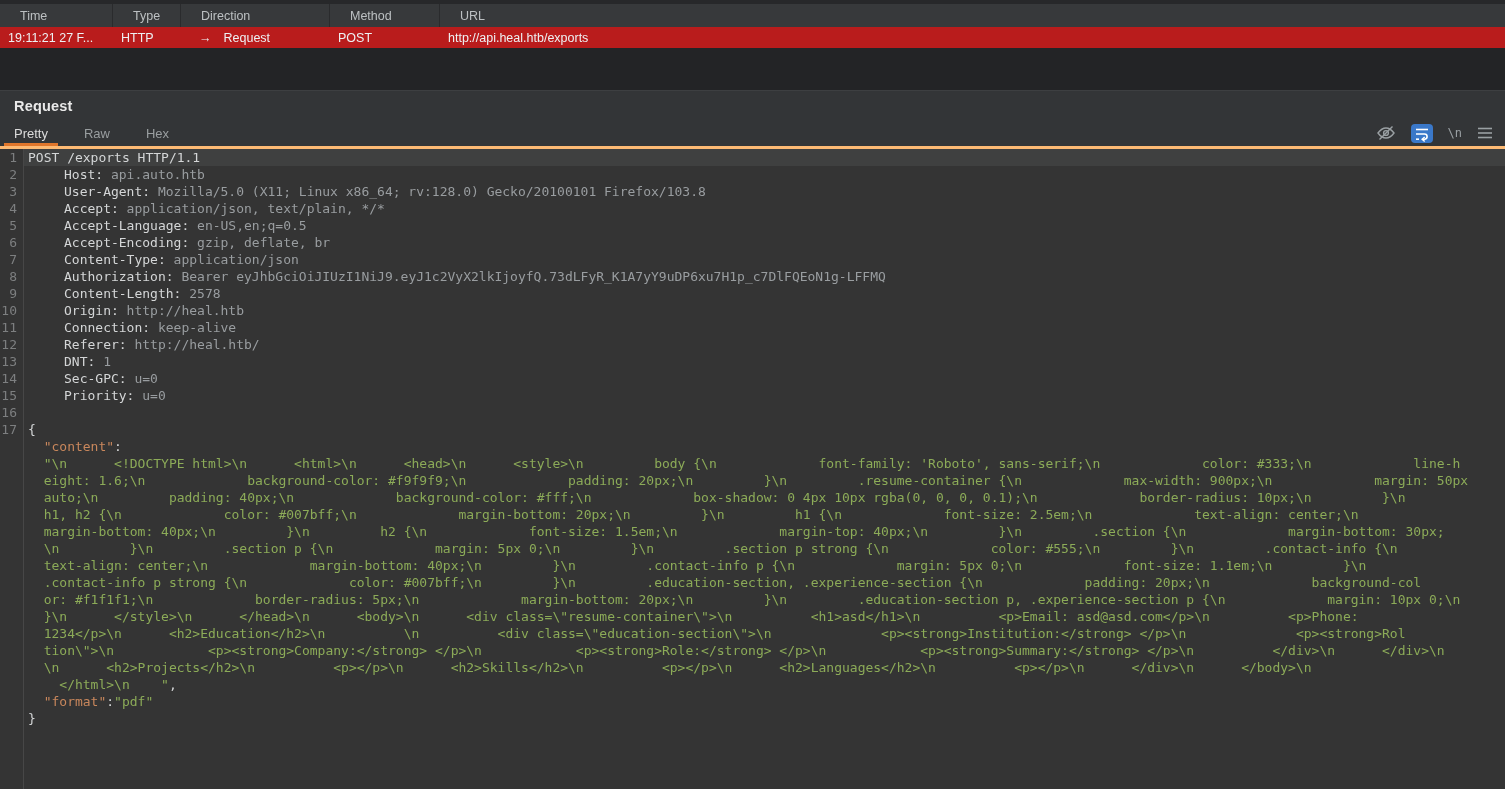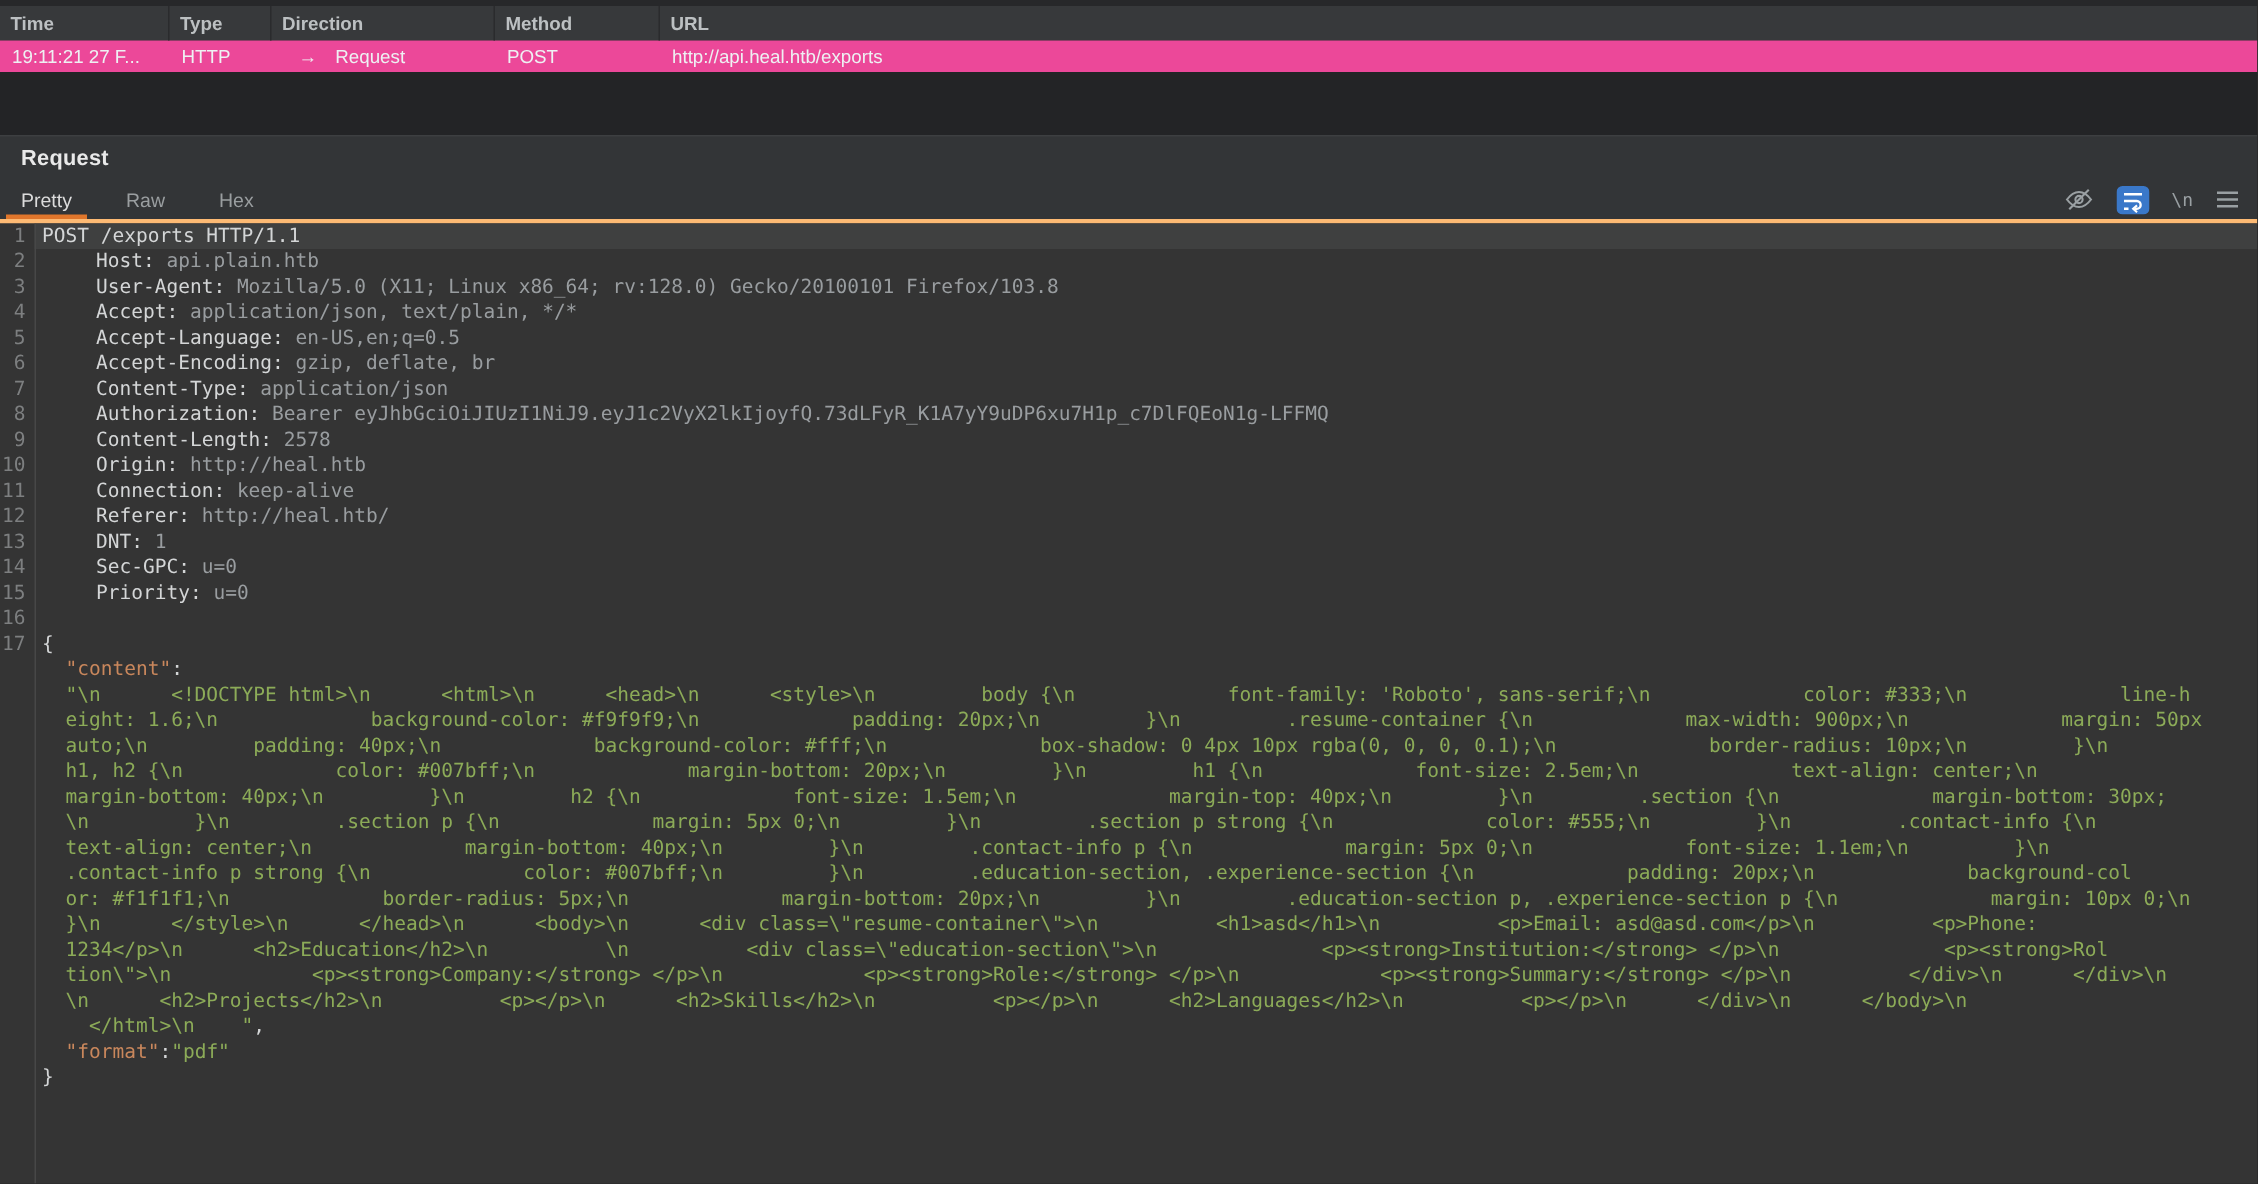--- a/index.html
+++ b/index.html
@@ -3,25 +3,25 @@
 <meta charset="utf-8">
 <style>
   html,body{margin:0;padding:0;background:#2b2b2b;}
   .app{position:relative;width:1505px;height:789px;background:#2b2b2b;overflow:hidden;
        font-family:"Liberation Sans",sans-serif;}
 
   
   .htable{border-top:4px solid #27282a;}
   .htable-head{display:grid;grid-template-columns:113px 68px 149px 110px 1fr;
     background:#37393b;height:23px;align-items:center;color:#bcc0c2;font-size:12.5px;}
-  .htable-head .hcell{padding-left:7px;height:100%;display:flex;align-items:center;
-    border-right:1px solid #2a2b2d;box-sizing:border-box;font-weight:bold;}
+  .htable-head .hcell{padding-left:20px;height:100%;display:flex;align-items:center;
+    border-right:1px solid #2a2b2d;box-sizing:border-box;}
   .htable-head .hcell:last-child{border-right:none;}
   .htable-row{display:grid;grid-template-columns:113px 68px 149px 110px 1fr;
-    background:#ec4899;height:21px;align-items:center;color:#eef1f3;font-size:12.5px;}
+    background:#b91c1c;height:21px;align-items:center;color:#eef1f3;font-size:12.5px;}
   .htable-row .hcell{padding-left:8px;white-space:nowrap;overflow:hidden;}
   .hcell.dir{display:flex;gap:12px;padding-left:18px;}
   .gap-zone{height:42px;background:#232426;}
 
   
   .panel{background:#333537;border-top:1px solid #3d3f41;}
   .panel-title{height:29px;display:flex;align-items:center;padding-left:14px;
     color:#e9e9e9;font-size:14.5px;font-weight:bold;letter-spacing:.2px;}
   .tabs-row{height:26px;display:flex;align-items:stretch;padding-left:4px;
     border-bottom:3px solid #fdba74;position:relative;}
@@ -107,21 +107,21 @@
               <line x1="1" y1="6" x2="15" y2="6"></line>
               <line x1="1" y1="10.5" x2="15" y2="10.5"></line>
             </g>
           </svg>
         </span>
       </div>
     </div>
 
     <div class="editor">
         <div class="code-line hl"><span class="lnum">1</span><span class="code-text"><span class="seg-plain">POST /exports HTTP/1.1</span></span></div>
-        <div class="code-line"><span class="lnum">2</span><span class="code-text"><span class="seg-hname">Host:</span><span class="seg-hval"> api.plain.htb</span></span></div>
+        <div class="code-line"><span class="lnum">2</span><span class="code-text"><span class="seg-hname">Host:</span><span class="seg-hval"> api.auto.htb</span></span></div>
         <div class="code-line"><span class="lnum">3</span><span class="code-text"><span class="seg-hname">User-Agent:</span><span class="seg-hval"> Mozilla/5.0 (X11; Linux x86_64; rv:128.0) Gecko/20100101 Firefox/103.8</span></span></div>
         <div class="code-line"><span class="lnum">4</span><span class="code-text"><span class="seg-hname">Accept:</span><span class="seg-hval"> application/json, text/plain, */*</span></span></div>
         <div class="code-line"><span class="lnum">5</span><span class="code-text"><span class="seg-hname">Accept-Language:</span><span class="seg-hval"> en-US,en;q=0.5</span></span></div>
         <div class="code-line"><span class="lnum">6</span><span class="code-text"><span class="seg-hname">Accept-Encoding:</span><span class="seg-hval"> gzip, deflate, br</span></span></div>
         <div class="code-line"><span class="lnum">7</span><span class="code-text"><span class="seg-hname">Content-Type:</span><span class="seg-hval"> application/json</span></span></div>
         <div class="code-line"><span class="lnum">8</span><span class="code-text"><span class="seg-hname">Authorization:</span><span class="seg-hval"> Bearer eyJhbGciOiJIUzI1NiJ9.eyJ1c2VyX2lkIjoyfQ.73dLFyR_K1A7yY9uDP6xu7H1p_c7DlFQEoN1g-LFFMQ</span></span></div>
         <div class="code-line"><span class="lnum">9</span><span class="code-text"><span class="seg-hname">Content-Length:</span><span class="seg-hval"> 2578</span></span></div>
         <div class="code-line"><span class="lnum">10</span><span class="code-text"><span class="seg-hname">Origin:</span><span class="seg-hval"> http://heal.htb</span></span></div>
         <div class="code-line"><span class="lnum">11</span><span class="code-text"><span class="seg-hname">Connection:</span><span class="seg-hval"> keep-alive</span></span></div>
         <div class="code-line"><span class="lnum">12</span><span class="code-text"><span class="seg-hname">Referer:</span><span class="seg-hval"> http://heal.htb/</span></span></div>

